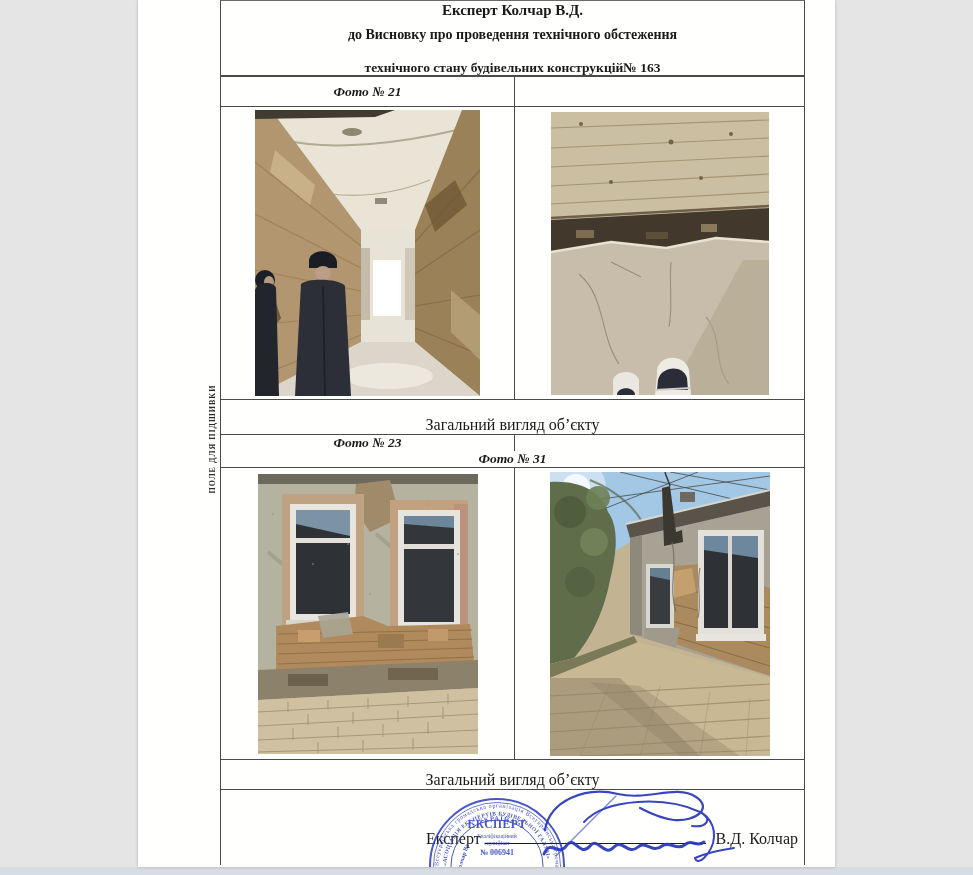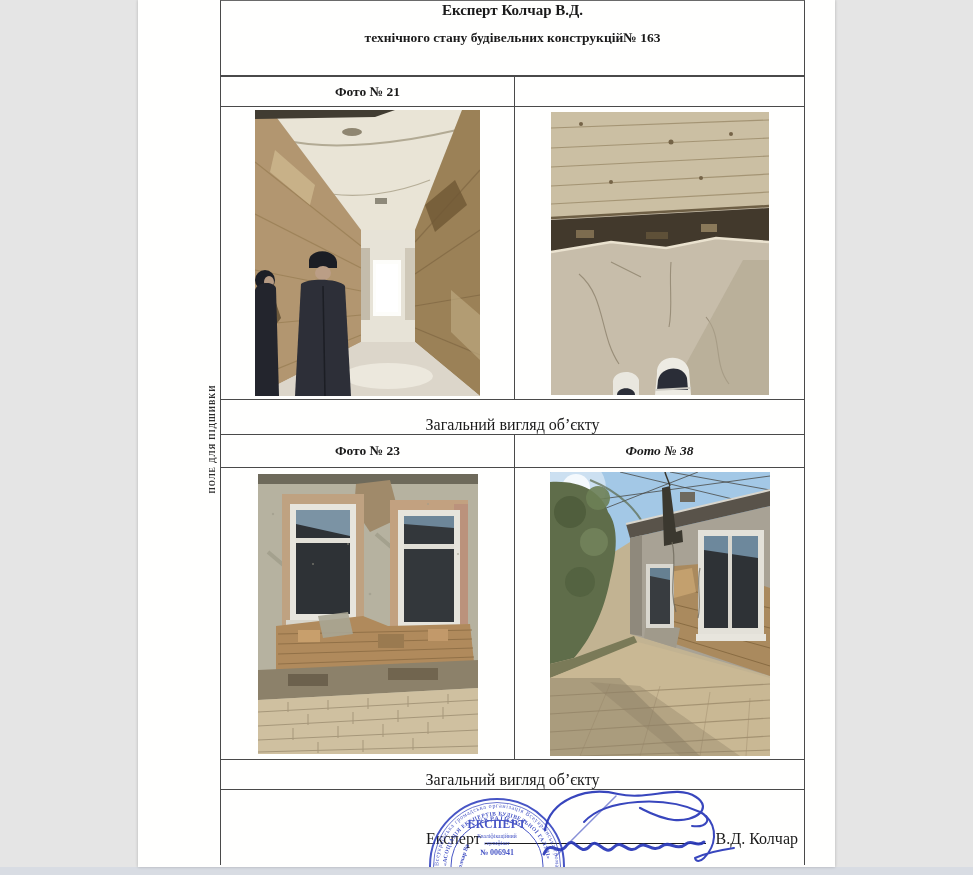--- a/index.html
+++ b/index.html
@@ -9,25 +9,25 @@
   .footer-strip{position:absolute;left:0;top:867px;width:973px;height:8px;background:#d8dce3;}
   .page{position:absolute;left:138px;top:0;width:697px;height:867px;background:#fffffe;
         overflow:hidden;box-shadow:0 0 3px rgba(0,0,0,.22);}
   .doc-table{position:absolute;left:82px;top:0;width:585px;box-sizing:border-box;
              border-left:1px solid #4a4a4a;border-right:1px solid #4a4a4a;border-top:1px solid #6a6a6a;}
   .row{box-sizing:border-box;border-bottom:1px solid #4a4a4a;}
   .r-header{height:76px;text-align:center;border-bottom-width:2px;}
   .h1{font-weight:bold;font-size:15px;padding-top:1px;}
   .h2{font-weight:bold;font-size:17px;margin-top:5px;}
   .h3{font-weight:bold;font-size:14px;margin-top:8px;}
-  .h4{font-weight:bold;font-size:13.5px;margin-top:11px;}
+  .h4{font-weight:bold;font-size:13.5px;margin-top:17px;}
   .r-labels{display:flex;height:30px;}
-  .r-labels2{height:33px;}
+  .r-labels2{height:33px;flex-direction:column;}
   .lcell{width:293px;display:flex;align-items:center;justify-content:center;
-         font-weight:bold;font-size:13.5px;border-right:1px solid #4a4a4a;}
+         font-weight:bold;font-style:italic;font-size:13.5px;border-right:1px solid #4a4a4a;}
   .rcell{flex:1;display:flex;align-items:center;justify-content:center;
          font-weight:bold;font-style:italic;font-size:13.5px;}
   .r-photos{display:flex;height:293px;}
   .r-photos2{height:292px;}
   .pcell-l{width:293px;display:flex;align-items:center;justify-content:center;border-right:1px solid #4a4a4a;}
   .pcell-r{flex:1;display:flex;align-items:center;justify-content:center;}
   .r-caption{height:35px;display:flex;align-items:flex-end;justify-content:center;font-size:16px;}
   .r-caption2{height:30px;}
   .r-signature{height:75px;border-bottom:none;display:flex;align-items:baseline;
                padding:40px 6px 0 205px;font-size:16px;}
@@ -45,20 +45,21 @@
   <div class="footer-strip"></div>
 
   <div class="page">
 
     <div class="side-label">ПОЛЕ ДЛЯ ПІДШИВКИ</div>
 
     <div class="doc-table">
 
       <div class="row r-header">
         <div class="h1">Експерт Колчар В.Д.</div>
+        <div class="h3">до Висновку про проведення технічного обстеження</div>
         <div class="h4">технічного стану будівельних конструкцій№ 163</div>
       </div>
 
       <div class="row r-labels">
         <div class="lcell">Фото № 21</div>
       </div>
 
       <div class="row r-photos">
         <div class="pcell-l">
           <svg width="225" height="286" viewBox="0 0 225 286" role="img" aria-label="Інтер'єр коридору з оголеною цегляною кладкою стін, тріщинами у стелі та двома людьми">
@@ -140,21 +141,21 @@
           </svg>
         </div>
       </div>
 
       <div class="row r-caption">
         <span>Загальний вигляд об’єкту</span>
       </div>
 
       <div class="row r-labels r-labels2">
         <div class="lcell">Фото № 23</div>
-        <div class="rcell">Фото № 38</div>
+        <div class="rcell">Фото № 31</div>
       </div>
 
       <div class="row r-photos r-photos2">
         <div class="pcell-l">
           <svg width="220" height="280" viewBox="0 0 220 280" role="img" aria-label="Фасадна стіна з двома вікнами та пошкодженим тинькуванням з оголеною цеглою над бруківкою">
             <rect width="220" height="280" fill="#b6b2a0"></rect>
             <rect width="220" height="10" fill="#6e6a5b"></rect>
             <polygon points="98,10 132,6 142,44 112,58 96,34" fill="#a08a6a"></polygon>
             <path d="M10,78 L95,150 M118,60 L160,96 M150,160 L196,190 M30,150 L75,188" stroke="#8f8b78" stroke-width="4" opacity=".45" fill="none"></path>
             <g>

